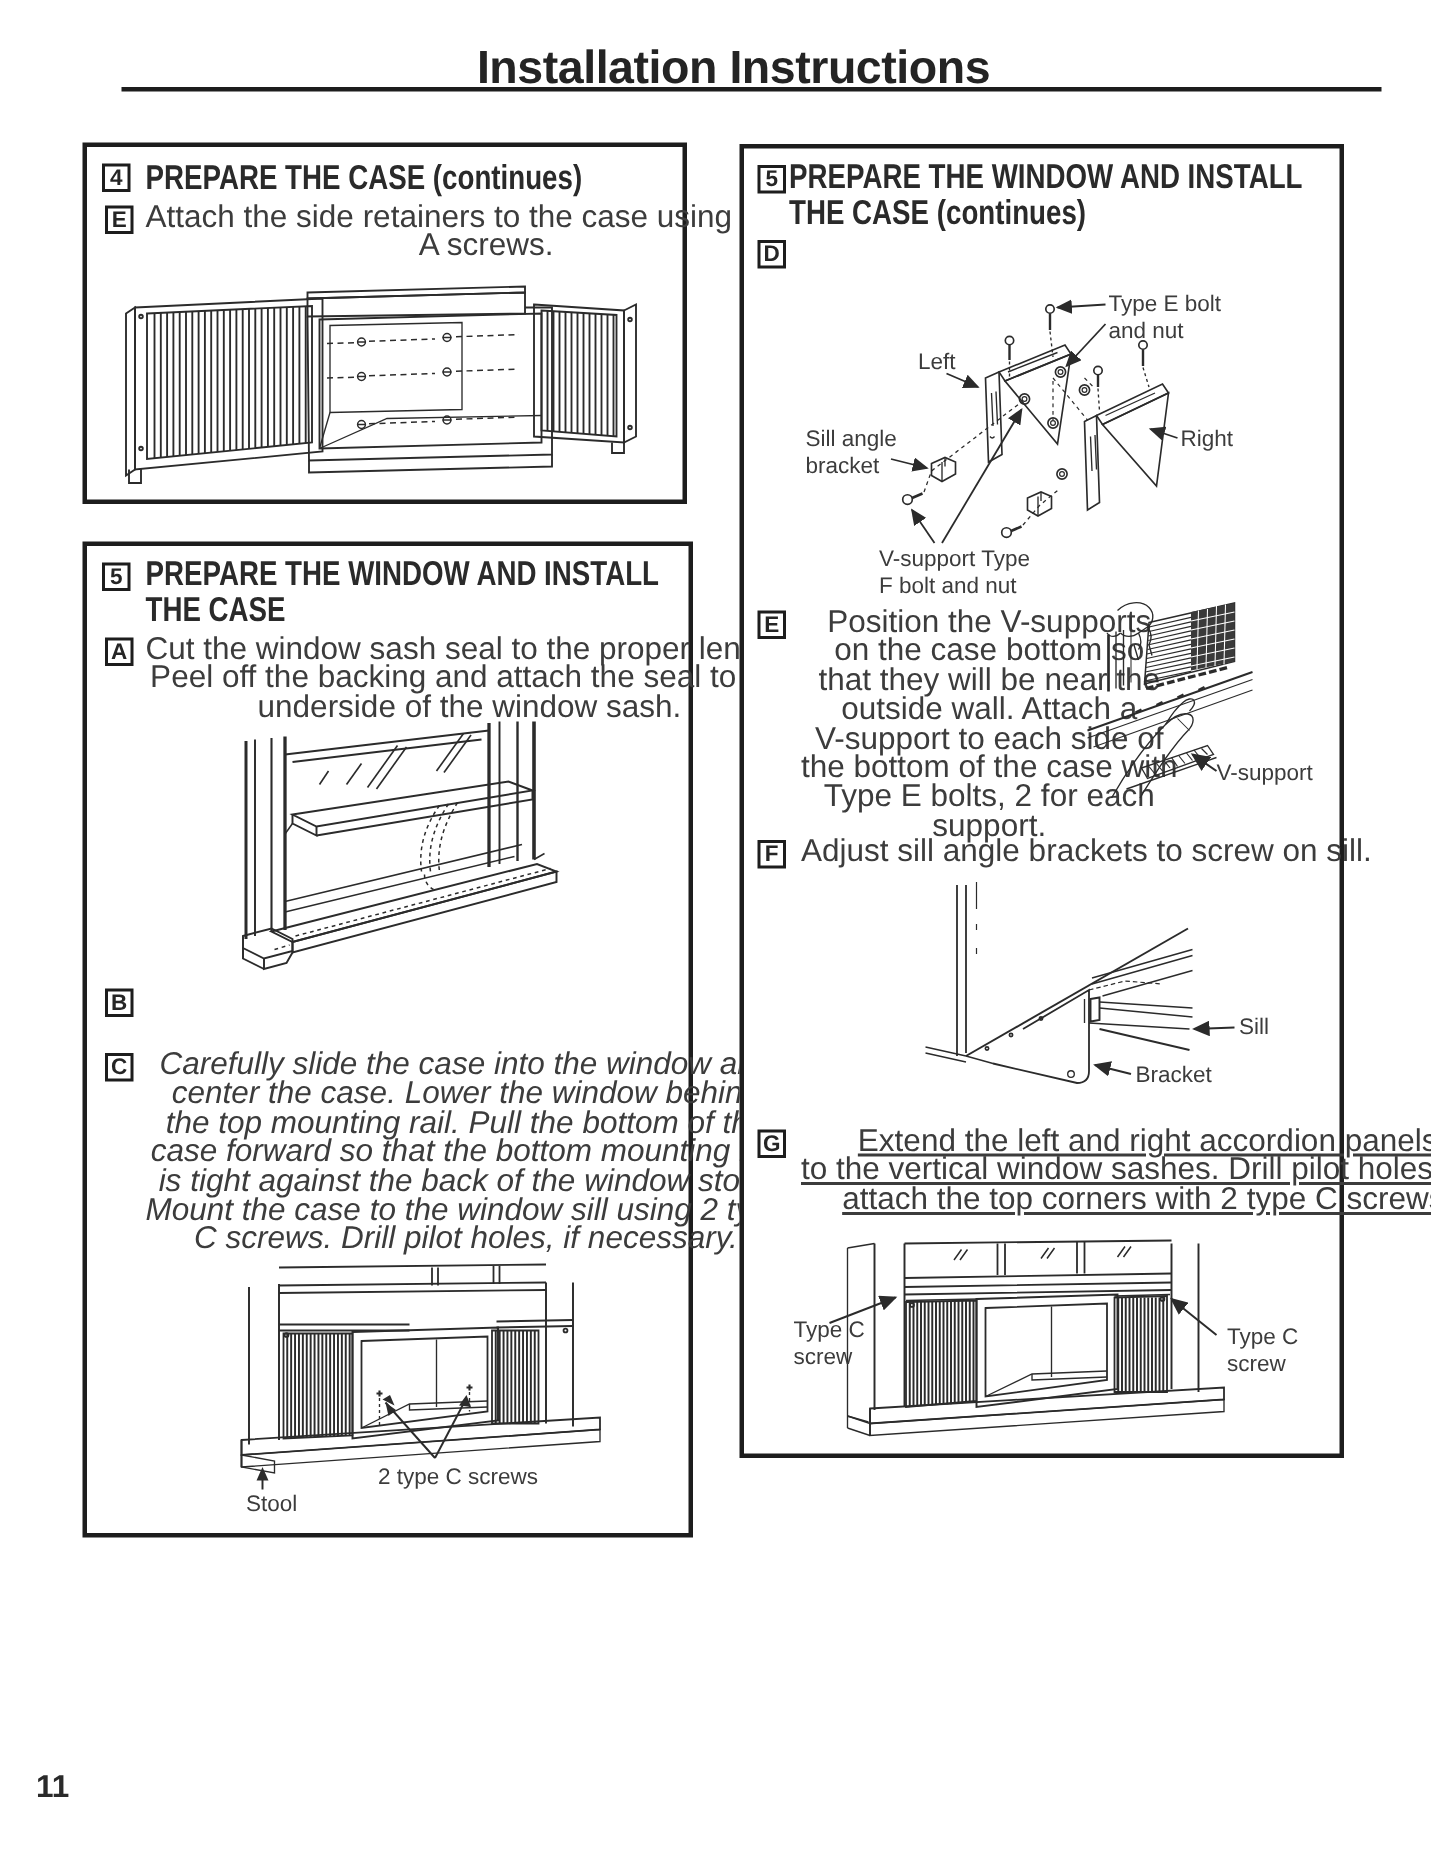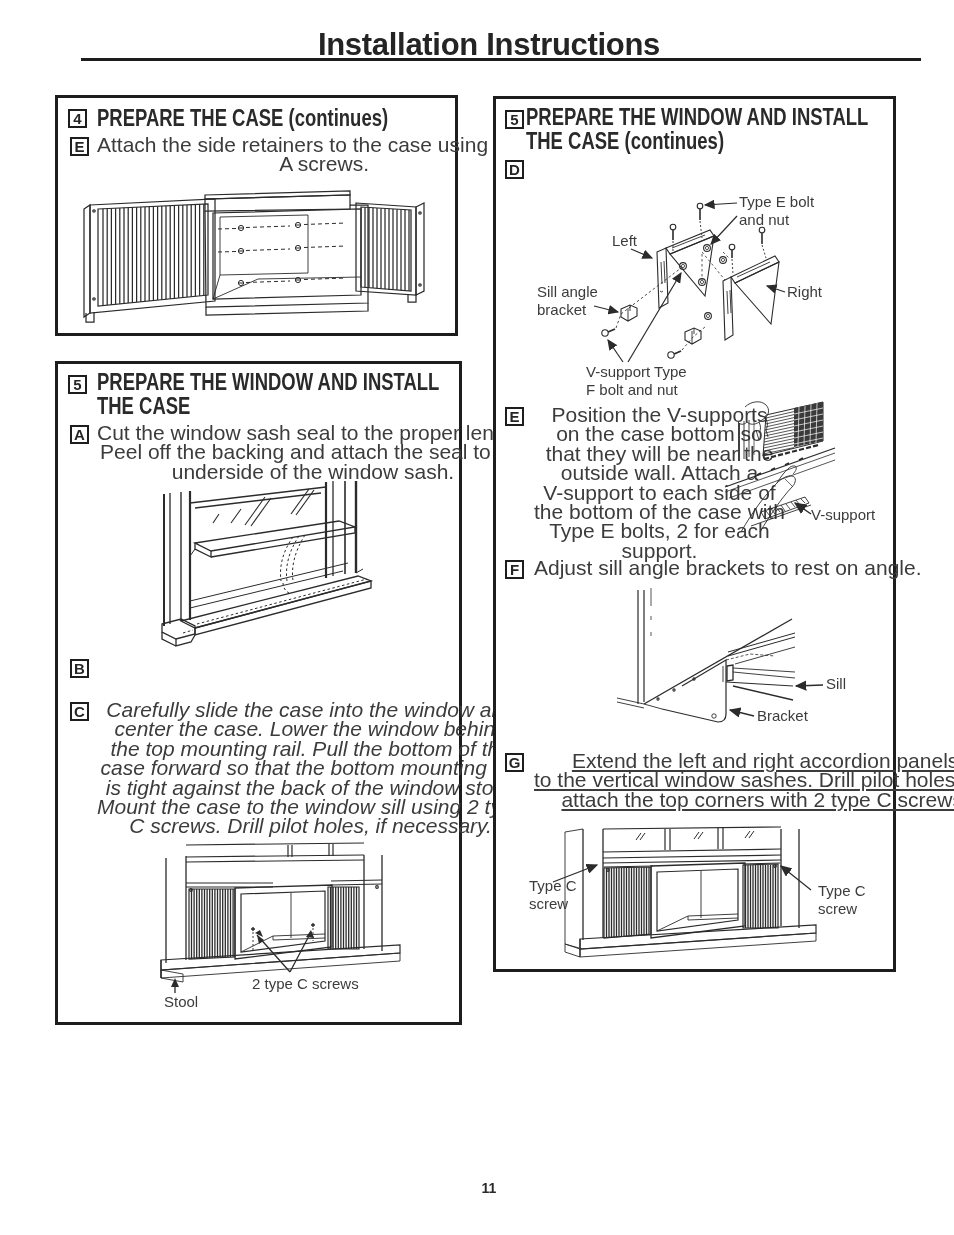--- a/index.html
+++ b/index.html
@@ -431,21 +431,21 @@
         <path d="M68,103 L72,108"></path>
         <path d="M73,101 L77,106"></path>
         <path d="M78,100 L82,104"></path>
 </g>
 <path d="M28,127 L88,106" stroke-width="0.9"></path>
 
 <text x="88" y="121" font-size="15" stroke="none">V-support</text>
 <path d="M88,115 L72,104" marker-end="url(#ah2)" stroke-width="1.4"></path>
 </svg>
   <div class="nb" style="left:9px;top:461px;">F</div>
-  <div class="bt" style="left:38px;top:459px;">Adjust sill angle brackets to rest on angle.</div>
+  <div class="bt" style="left:38px;top:459px;">Adjust sill angle brackets to screw on sill.</div>
   <svg style="left:119px;top:487px;" width="268" height="160" viewBox="0 0 268 160" fill="none" stroke="#2b2b2b" stroke-width="1.1">
 <defs>
         <marker id="ah3" markerWidth="10" markerHeight="8" refX="8" refY="4" orient="auto">
           <path d="M0,0 L9,4 L0,8 Z" fill="#2b2b2b" stroke="none"></path>
         </marker>
       </defs>
 
 <path d="M23,4 L23,118" stroke-width="1.2"></path>
 <path d="M29,4 L29,116" stroke-width="1.2"></path>
 <path d="M36,2 L36,20 M36,30 L36,34 M36,46 L36,50" stroke-width="0.8"></path>
@@ -563,13 +563,13 @@
 <path d="M30,62 L74,45" marker-end="url(#ah4)" stroke-width="1.3"></path>
 <path d="M288,70 L258,46" marker-end="url(#ah4)" stroke-width="1.3"></path>
 
 <text x="6" y="71" font-size="15" stroke="none">Type C</text>
 <text x="6" y="89" font-size="15" stroke="none">screw</text>
 <text x="295" y="76" font-size="15" stroke="none">Type C</text>
 <text x="295" y="94" font-size="15" stroke="none">screw</text>
 </svg>
 </div>
 
-<div class="abs" style="left:0;right:0;top:1180px;text-align:center;font-weight:bold;font-size:14px;color:#2a2a2a;">11</div>
+<div class="abs" style="left:0;right:0;top:1180px;font-weight:bold;font-size:21px;color:#2a2a2a;">11</div>
 
 </body></html>

